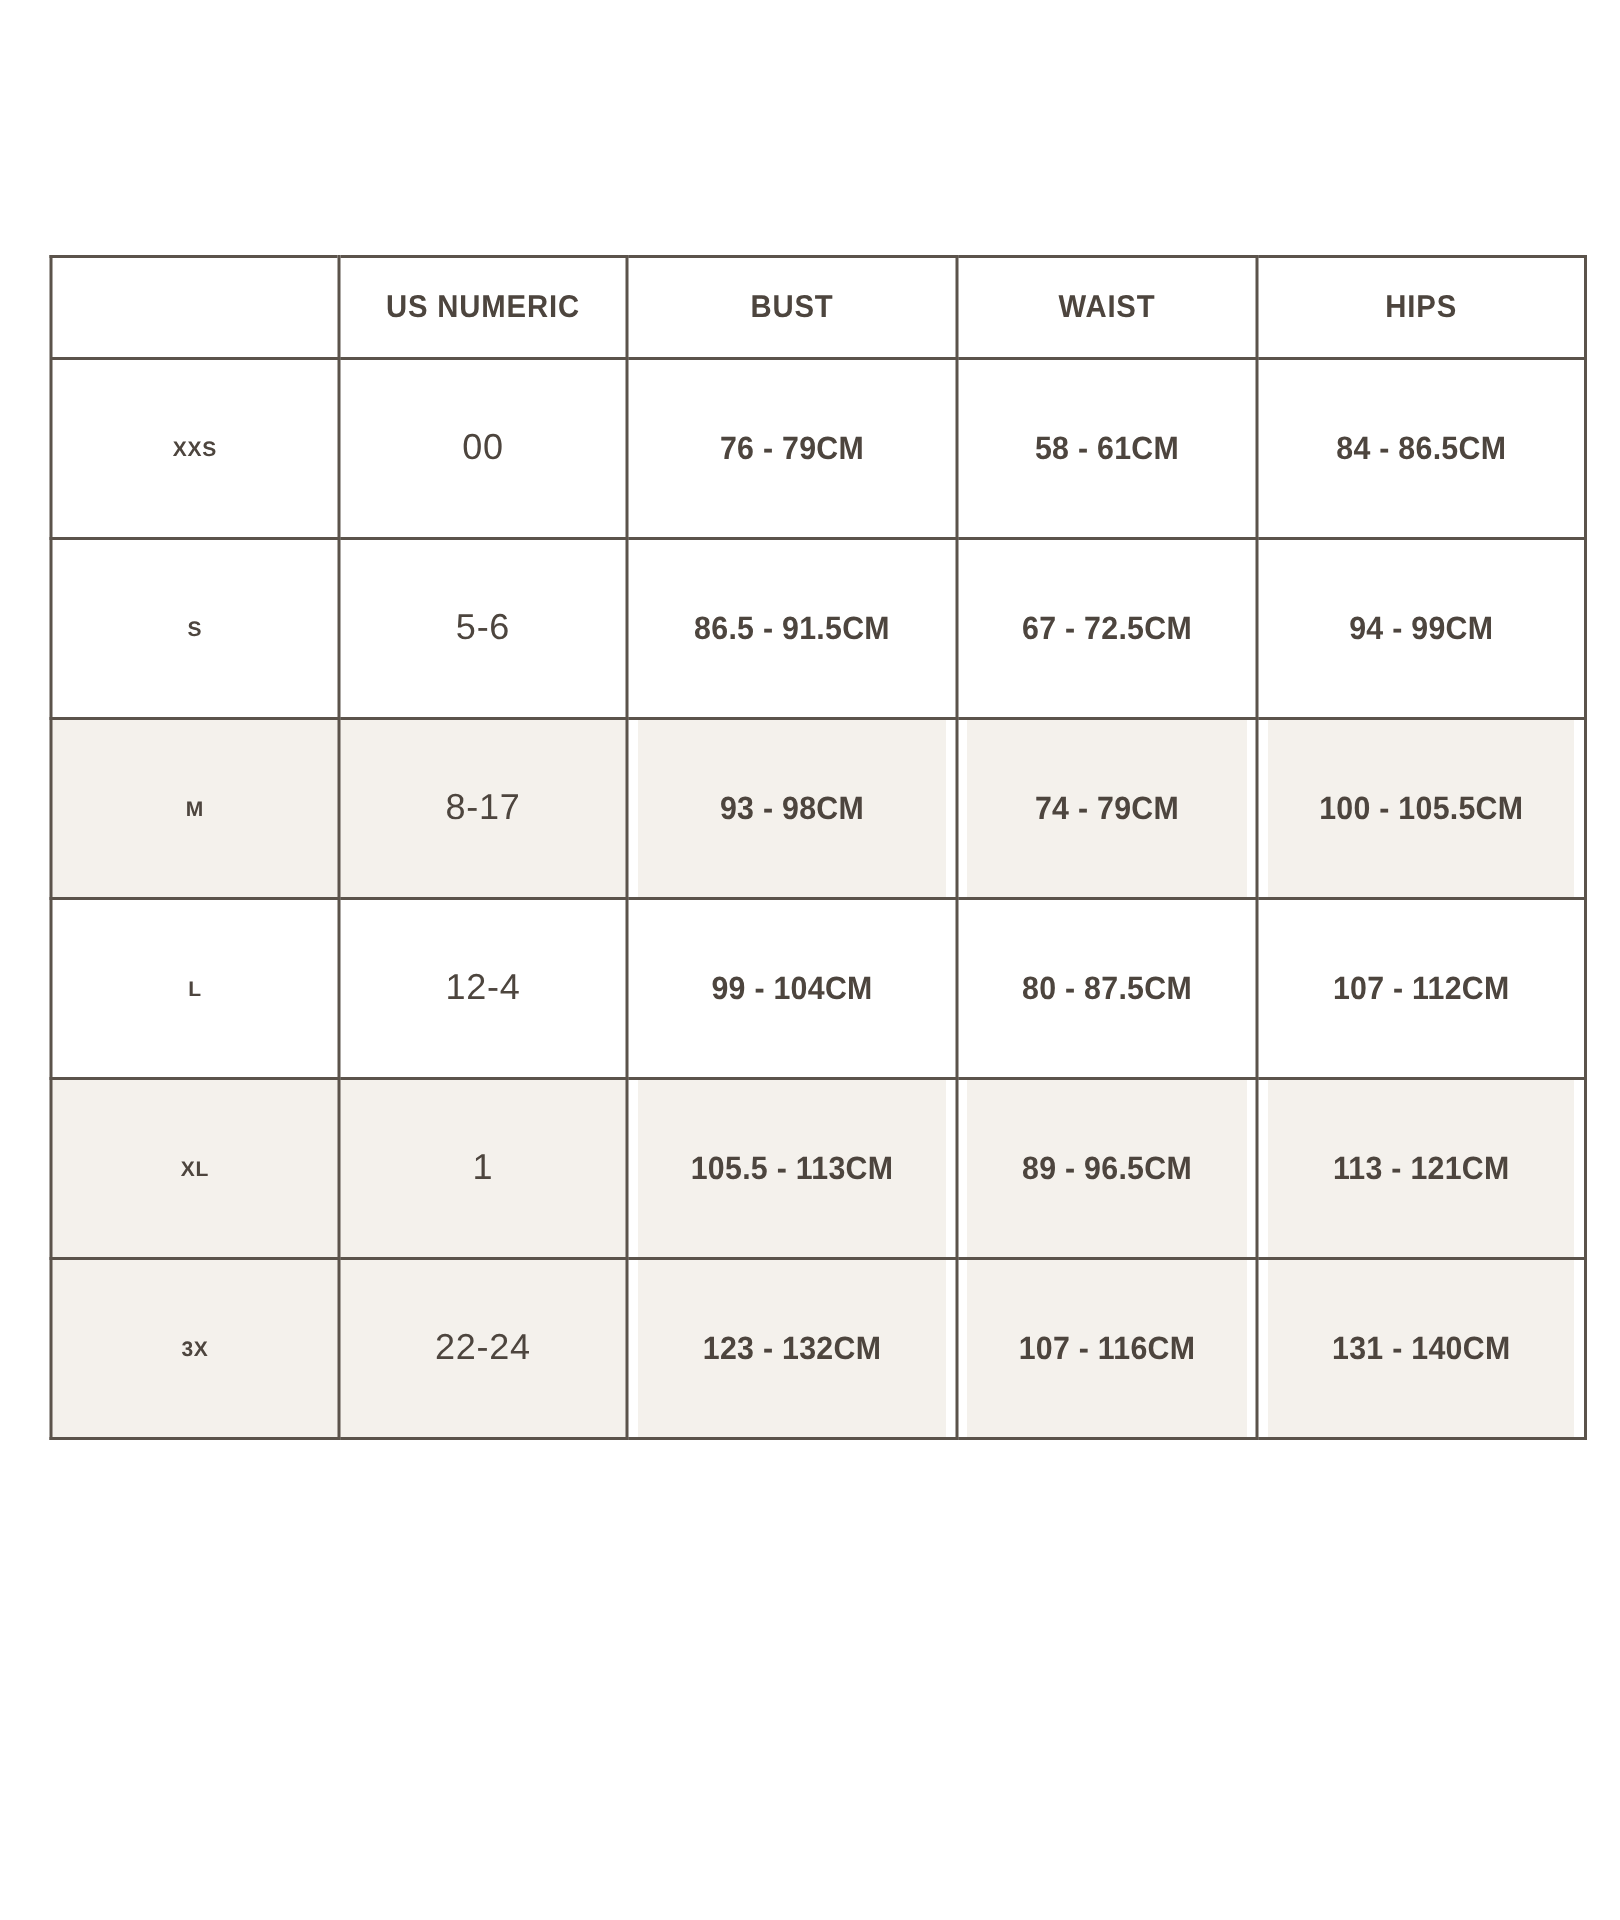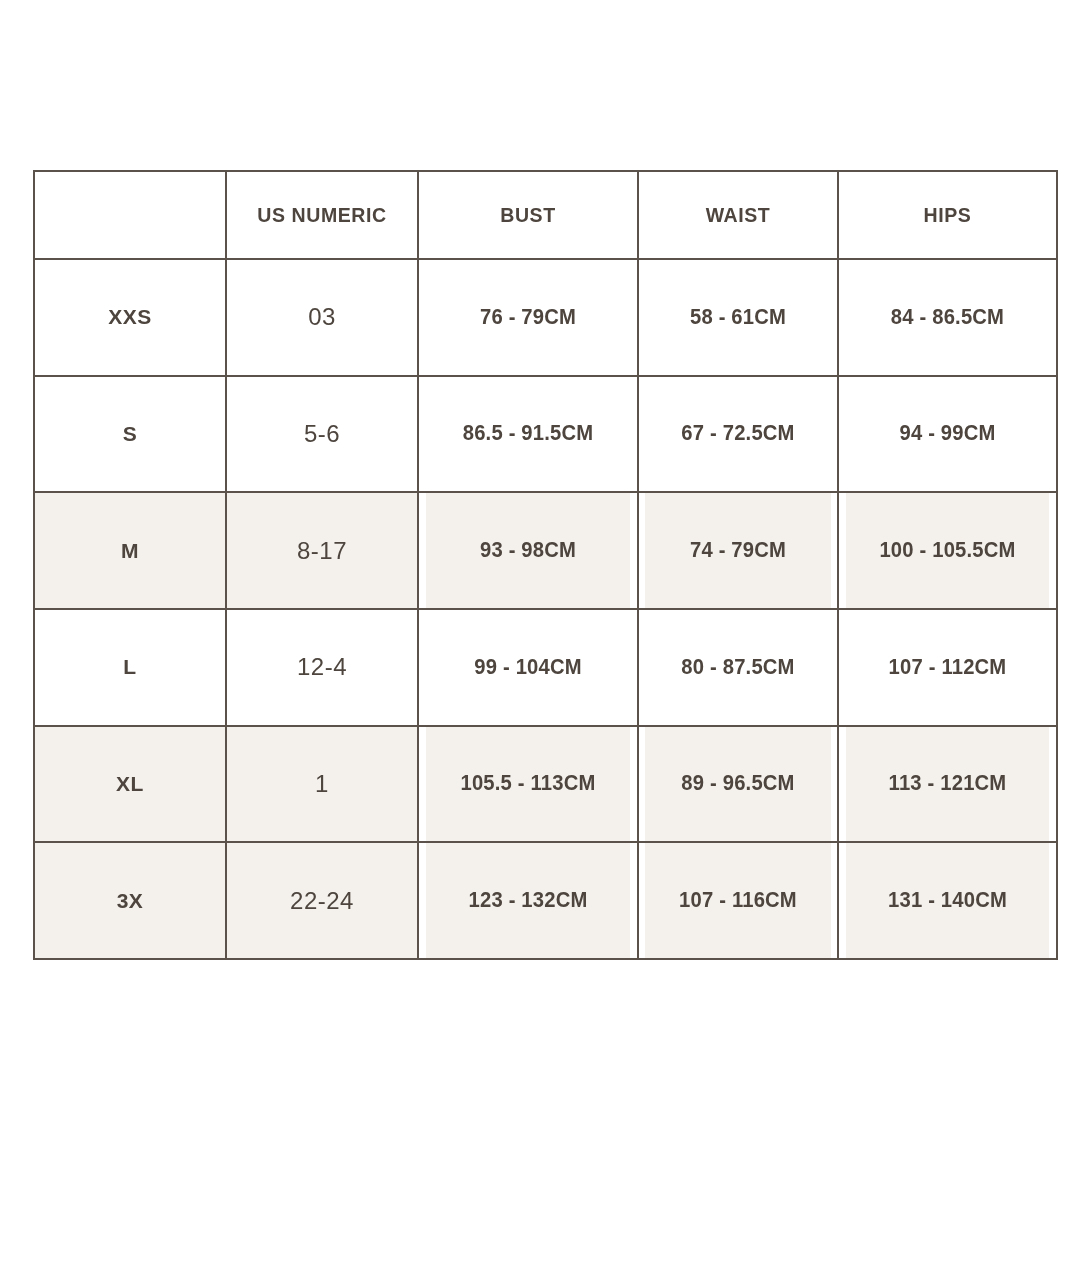--- a/index.html
+++ b/index.html
@@ -39,41 +39,41 @@
   table.size-chart th,
   table.size-chart td {
     border: 2px solid #5b534b;
     text-align: center;
     vertical-align: middle;
     padding: 0;
     color: #4d453e;
   }
 
   
-  thead tr { height: 88px; }
+  thead tr { height: 68px; }
   thead th {
     font-size: 21px;
     font-weight: 700;
     letter-spacing: 0.6px;
     text-transform: uppercase;
     background: #ffffff;
     transform: scaleX(0.93);
   }
   thead th.corner-blank {
     border-left: none;
     border-top: none;
   }
 
   
   tbody tr { height: 79px; }
   tbody tr.shaded td { background: #f4f1ec; }
   tbody tr.plain td  { background: #ffffff; }
 
   td.size-label {
-    font-size: 21px;
+    font-size: 14px;
     font-weight: 700;
     letter-spacing: 0.5px;
     border-left: none;
   }
   td.us-numeric {
     font-size: 24px;
     font-weight: 400;
     letter-spacing: 0.5px;
     color: #595149;
   }
@@ -104,21 +104,21 @@
         <th class="corner-blank"></th>
         <th>US NUMERIC</th>
         <th>BUST</th>
         <th>WAIST</th>
         <th>HIPS</th>
       </tr>
     </thead>
     <tbody id="chart-body">
         <tr class="plain">
           <td class="size-label">XXS</td>
-          <td class="us-numeric">03</td>
+          <td class="us-numeric">00</td>
           <td class="measure">76 - 79CM</td>
           <td class="measure">58 - 61CM</td>
           <td class="measure hips-col">84 - 86.5CM</td>
         </tr>
         <tr class="plain">
           <td class="size-label">S</td>
           <td class="us-numeric">5-6</td>
           <td class="measure">86.5 - 91.5CM</td>
           <td class="measure">67 - 72.5CM</td>
           <td class="measure hips-col">94 - 99CM</td>

